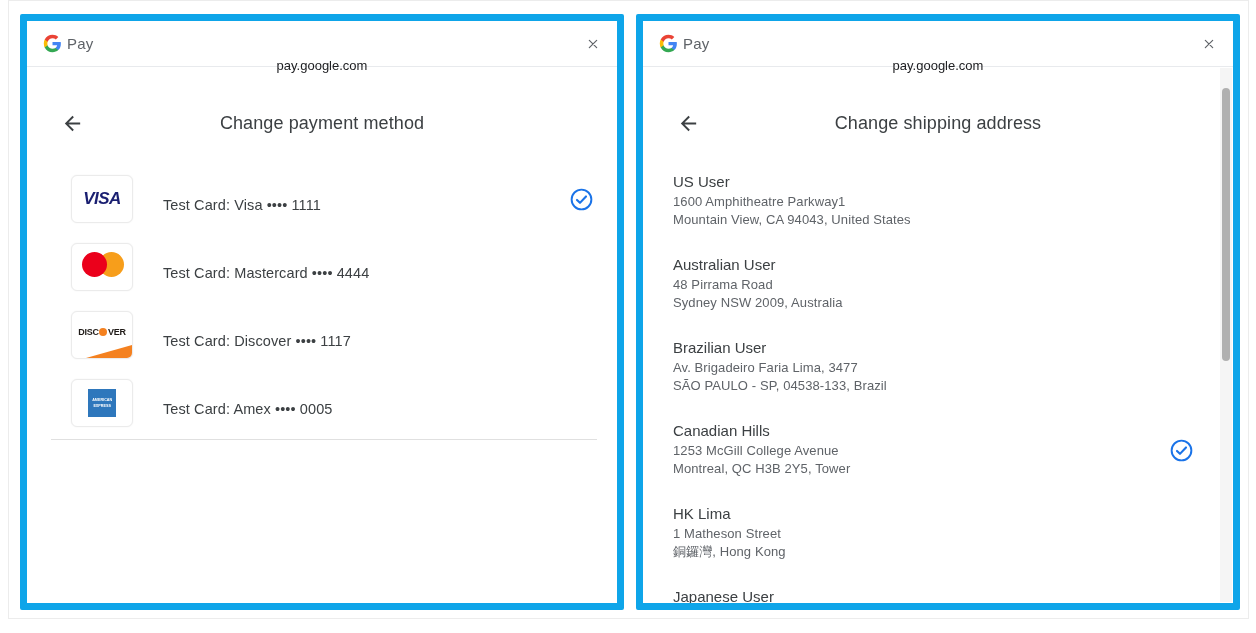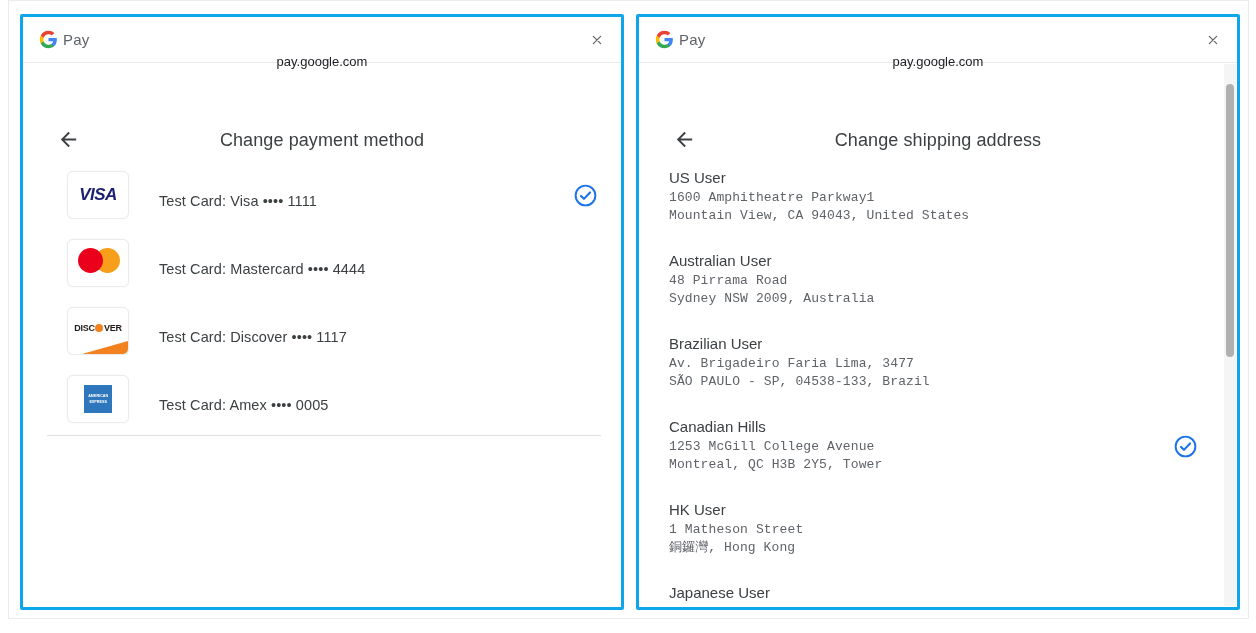--- a/index.html
+++ b/index.html
@@ -1,35 +1,35 @@
 <!DOCTYPE html>
 <html><head>
 <meta charset="utf-8">
 <style>
   * { margin:0; padding:0; box-sizing:border-box; }
   html,body { width:1256px; height:633px; background:#ffffff; font-family:"Liberation Sans", sans-serif; overflow:hidden; }
   body { position:relative; }
 
   .outer-frame { position:absolute; left:8px; top:0; width:1241px; height:619px; border:1px solid #ececec; background:#ffffff; }
 
-  .dialog { position:absolute; top:14px; width:604px; height:596px; background:#fff; border:3px solid #0ea5e9; border-radius:2px; overflow:hidden; }
+  .dialog { position:absolute; top:14px; width:604px; height:596px; background:#fff; border:7px solid #0ea5e9; border-radius:2px; overflow:hidden; }
   .dialog.left-dlg  { left:20px; }
   .dialog.right-dlg { left:636px; }
 
   
   .titlebar { position:relative; height:46px; display:flex; align-items:center; padding:0 16px; border-bottom:1px solid #e8eaed; background:#fff; }
   .brand { display:flex; align-items:center; gap:5px; z-index:1; }
   .gpay-g svg { width:19px; height:19px; display:block; }
   .brand-pay { font-size:15px; color:#5f6368; letter-spacing:.2px; }
   .domain { position:absolute; left:0; right:0; text-align:center; font-size:13px; color:#202124;margin-top:43px; }
   .close-btn { margin-left:auto; z-index:1; cursor:pointer; display:flex; align-items:center; }
   .close-btn svg { width:16px; height:16px; }
 
   
-  .nav { position:relative; height:64px; margin-top:24px; display:flex; align-items:flex-end; padding:0 34px; }
+  .nav { position:relative; height:64px; margin-top:24px; display:flex; align-items:center; padding:0 34px; }
   .back-btn { z-index:1; cursor:pointer; display:flex; }
   .back-btn svg { width:23px; height:23px; }
   .dlg-title { position:absolute; left:0; right:0; text-align:center; font-size:18px; color:#3c4043; letter-spacing:.1px; }
 
   
   .card-list { margin-top:10px; padding:0 24px 0 44px; }
   .card-row { display:flex; align-items:center; height:68px; cursor:pointer; }
   .card-logo { position:relative; width:62px; height:48px; flex:none; background:#fff; border:1px solid #ebebeb; border-radius:6px; box-shadow:0 0 2px rgba(0,0,0,.06); display:flex; align-items:center; justify-content:center; overflow:hidden; }
   .card-label { margin-left:30px; font-size:14.5px; font-weight:500; color:#3c4043; letter-spacing:.1px;margin-top:12px; }
   .check-icon { margin-left:auto; width:23px; height:23px; flex:none; }
@@ -45,21 +45,21 @@
   .discover-swoosh { position:absolute; right:0; bottom:0; width:46px; height:13px; background:#f48120; clip-path:polygon(100% 0,100% 100%,0 100%); }
   .amex-square { width:28px; height:28px; background:#2e77bc; display:flex; flex-direction:column; align-items:center; justify-content:center; }
   .amex-line { font-size:6px; line-height:6px; transform:scale(.62); font-weight:700; color:#fff; white-space:nowrap; }
 
   .divider { height:1px; background:#e0e0e0; margin:2px 20px 0 24px; }
 
   
   .addr-list { margin-top:18px; padding:0 40px 0 30px; }
   .addr { position:relative; margin-bottom:27px; cursor:pointer; }
   .addr-name { font-size:15px; font-weight:500; color:#3c4043; margin-bottom:3px; }
-  .addr-line { font-size:13px; color:#5f6368; line-height:18px; letter-spacing:.1px;font-family:Liberation Mono, monospace; }
+  .addr-line { font-size:13px; color:#5f6368; line-height:18px; letter-spacing:.1px; }
   .addr .check-icon { position:absolute; right:0; top:50%; margin-top:-11px; }
 
   
   .scrollbar-track { position:absolute; top:47px; right:1px; bottom:1px; width:12px; background:#f5f5f5; }
   .scrollbar-thumb { position:absolute; top:20px; left:2px; width:8px; height:273px; background:#b0b0b0; border-radius:5px; cursor:pointer; }
 </style>
 </head>
 <body>
 
 <div class="outer-frame"></div>
@@ -199,21 +199,21 @@
       <div class="addr-line">Montreal, QC H3B 2Y5, Tower</div>
       <span class="check-icon">
         <svg viewBox="0 0 24 24">
             <circle cx="12" cy="12" r="10.3" fill="#fff" stroke="#1a73e8" stroke-width="2"></circle>
             <path d="M7.3 12.4l3.1 3.1 6.3-6.7" fill="none" stroke="#1a73e8" stroke-width="2.2" stroke-linecap="round" stroke-linejoin="round"></path>
           </svg>
       </span>
     </div>
 
     <div class="addr">
-      <div class="addr-name">HK User</div>
+      <div class="addr-name">HK Lima</div>
       <div class="addr-line">1 Matheson Street</div>
       <div class="addr-line">銅鑼灣, Hong Kong</div>
     </div>
 
     <div class="addr">
       <div class="addr-name">Japanese User</div>
       <div class="addr-line">Roppongi Hills Mori Tower 6-10-1 Roppongi</div>
     </div>
 
   </div>

